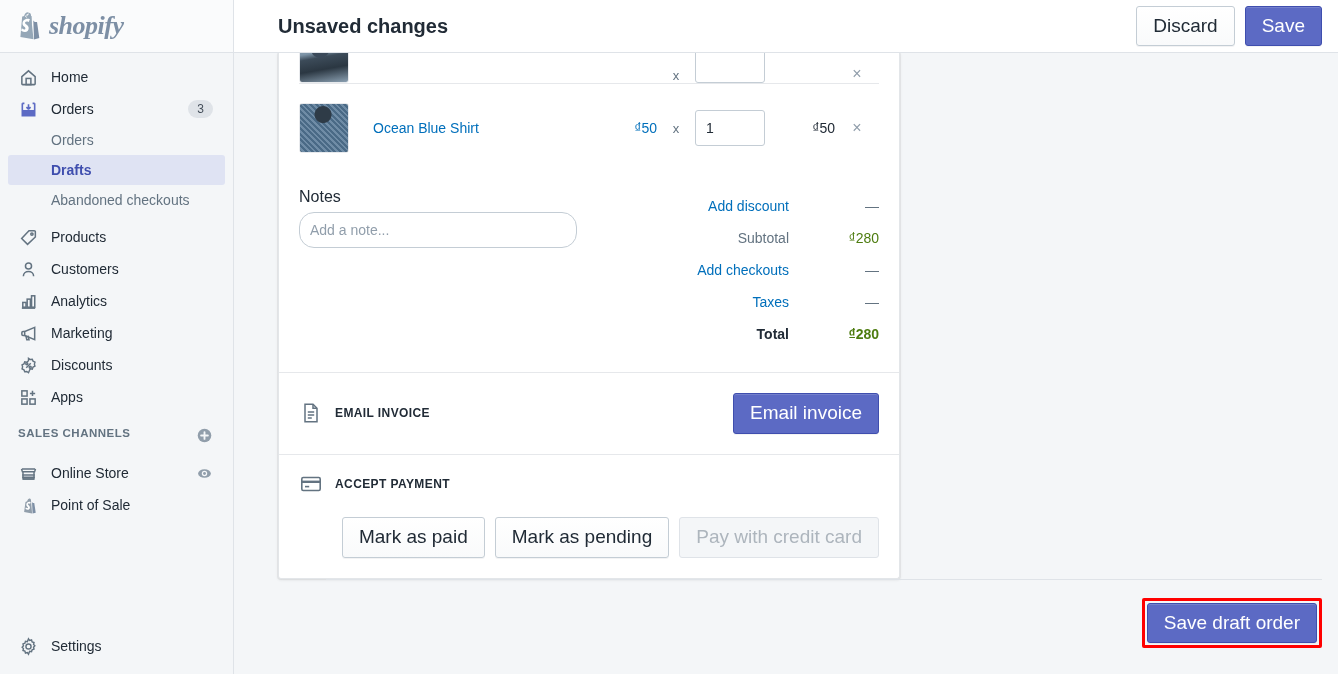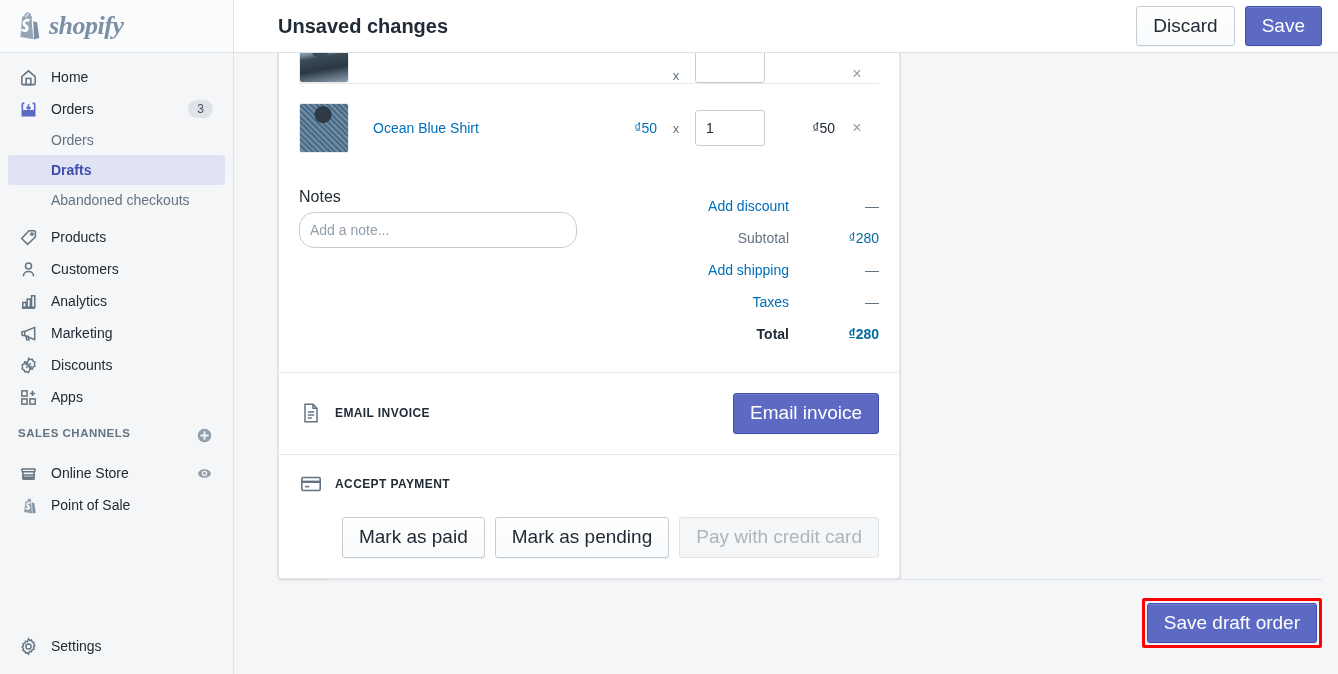--- a/index.html
+++ b/index.html
@@ -153,21 +153,21 @@
     border: 1px solid #c4cdd5; border-radius: 15px;
     font-family: "Liberation Sans", sans-serif; font-size: 14px; color: #212b36;
     background: #fff;
   }
   .notes-col input::placeholder { color: #919eab; }
   .totals-col { flex: 1 1 auto; padding-top: 2px; }
   .tot-row { display: flex; align-items: center; height: 32px; }
   .tot-label { flex: 1 1 auto; text-align: right; font-size: 14px; color: #637381; padding-right: 24px; }
   .tot-label.link { color: #006fbb; cursor: pointer; }
   .tot-label.bold { color: #212b36; font-weight: 700; }
-  .tot-val { width: 66px; text-align: right; font-size: 14px; color: #0369a1; }
+  .tot-val { width: 66px; text-align: right; font-size: 14px; color: #4d7c0f; }
   .tot-val.dash { color: #637381; }
   .tot-val.bold { font-weight: 700; }
 
   .card-sep { height: 1px; background: #e6e8eb; }
 
   .pay-section { padding: 20px 20px 20px 20px; }
   .pay-head { display: flex; align-items: center; }
   .pay-ico { width: 24px; flex: 0 0 24px; margin-right: 12px; display:flex; align-items:center; justify-content:center; }
   .pay-title { font-size: 12px; font-weight: 700; letter-spacing: 0.4px; color: #212b36; flex: 1 1 auto; }
   .pay-btns { display: flex; justify-content: flex-end; gap: 10px; margin-top: 24px; }
@@ -417,21 +417,21 @@
           <div class="totals-col">
             <div class="tot-row">
               <div class="tot-label link">Add discount</div>
               <div class="tot-val dash">—</div>
             </div>
             <div class="tot-row">
               <div class="tot-label">Subtotal</div>
               <div class="tot-val">₫280</div>
             </div>
             <div class="tot-row">
-              <div class="tot-label link">Add shipping</div>
+              <div class="tot-label link">Add checkouts</div>
               <div class="tot-val dash">—</div>
             </div>
             <div class="tot-row">
               <div class="tot-label link">Taxes</div>
               <div class="tot-val dash">—</div>
             </div>
             <div class="tot-row">
               <div class="tot-label bold">Total</div>
               <div class="tot-val bold">₫280</div>
             </div>

